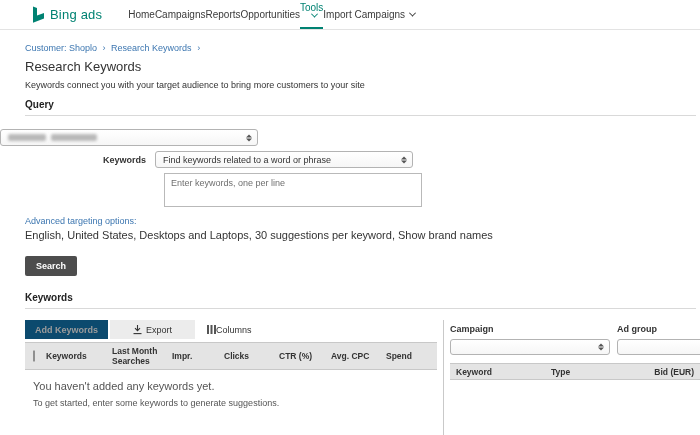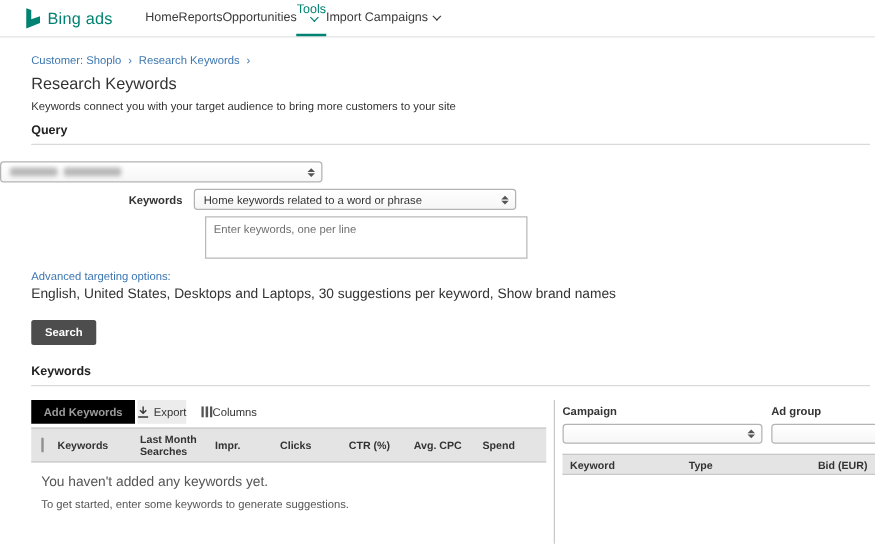--- a/index.html
+++ b/index.html
@@ -11,21 +11,21 @@
     overflow: hidden;
     position: relative;
   }
 
   
   .topnav {
     height: 30px;
     display: flex;
     align-items: stretch;
     border-bottom: 1px solid #e3e3e3;
-    padding-left: 18px;
+    padding-left: 30px;
     background: #fff;
   }
   .logo {
     display: flex;
     align-items: center;
     margin-right: 26px;
   }
   .logo svg { display: block; margin-right: 5px; }
   .logo-text {
     font-size: 13px;
@@ -151,37 +151,37 @@
   .right-col {
     flex: 1;
     border-left: 1px solid #c9c9c9;
     margin-left: 6px;
     padding-left: 6px;
     overflow: hidden;
   }
 
   .toolbar { display: flex; align-items: center; margin-bottom: 3px; }
   .btn-add {
-    background: #000000;
+    background: #0c4a6e;
     color: #9b9b9b;
     border: none;
     font-size: 9px;
     font-weight: bold;
     font-family: "Liberation Sans", sans-serif;
     padding: 5px 10px;
     height: 19px;
     cursor: default;
   }
   .btn-export {
     background: #ececec;
     color: #333;
     border: none;
     font-size: 9px;
     font-family: "Liberation Sans", sans-serif;
-    padding: 5px 0;
+    padding: 5px 23px;
     height: 19px;
     margin-left: 2px;
     display: flex; align-items: center; gap: 4px;
     cursor: pointer;
   }
   .btn-columns {
     background: transparent;
     color: #333;
     border: none;
     font-size: 9px;
@@ -253,20 +253,23 @@
     <svg class="icon-svg" width="15" height="18" viewBox="0 0 15 18">
       <path d="M3 0.5 L7 2 V9.4 L14 6.9 V12.4 L3 16.8 Z" fill="#008272"></path>
     </svg>
     <span class="logo-text">Bing ads</span>
   </div>
   <div class="nav-items">
     <div class="nav-item">
       <span>Home</span>
     </div>
     <div class="nav-item">
+      <span>Campaigns</span>
+    </div>
+    <div class="nav-item">
       <span>Reports</span>
     </div>
     <div class="nav-item">
       <span>Opportunities</span>
     </div>
     <div class="nav-item active">
       <span>Tools</span>
       <i class="chev"></i>
     </div>
     <div class="nav-item">
@@ -299,21 +302,21 @@
         </span>
       <span class="stepper">
           <i class="up"></i>
           <i class="down"></i>
         </span>
     </div>
   </div>
   <div class="form-row">
     <label class="form-label">Keywords</label>
     <div class="select">
-      <span>Home keywords related to a word or phrase</span>
+      <span>Find keywords related to a word or phrase</span>
       <span class="stepper">
           <i class="up"></i>
           <i class="down"></i>
         </span>
     </div>
   </div>
   <div class="textarea-row">
     <textarea class="keywords-textarea" placeholder="Enter keywords, one per line" style=""></textarea>
   </div>
 </div>

